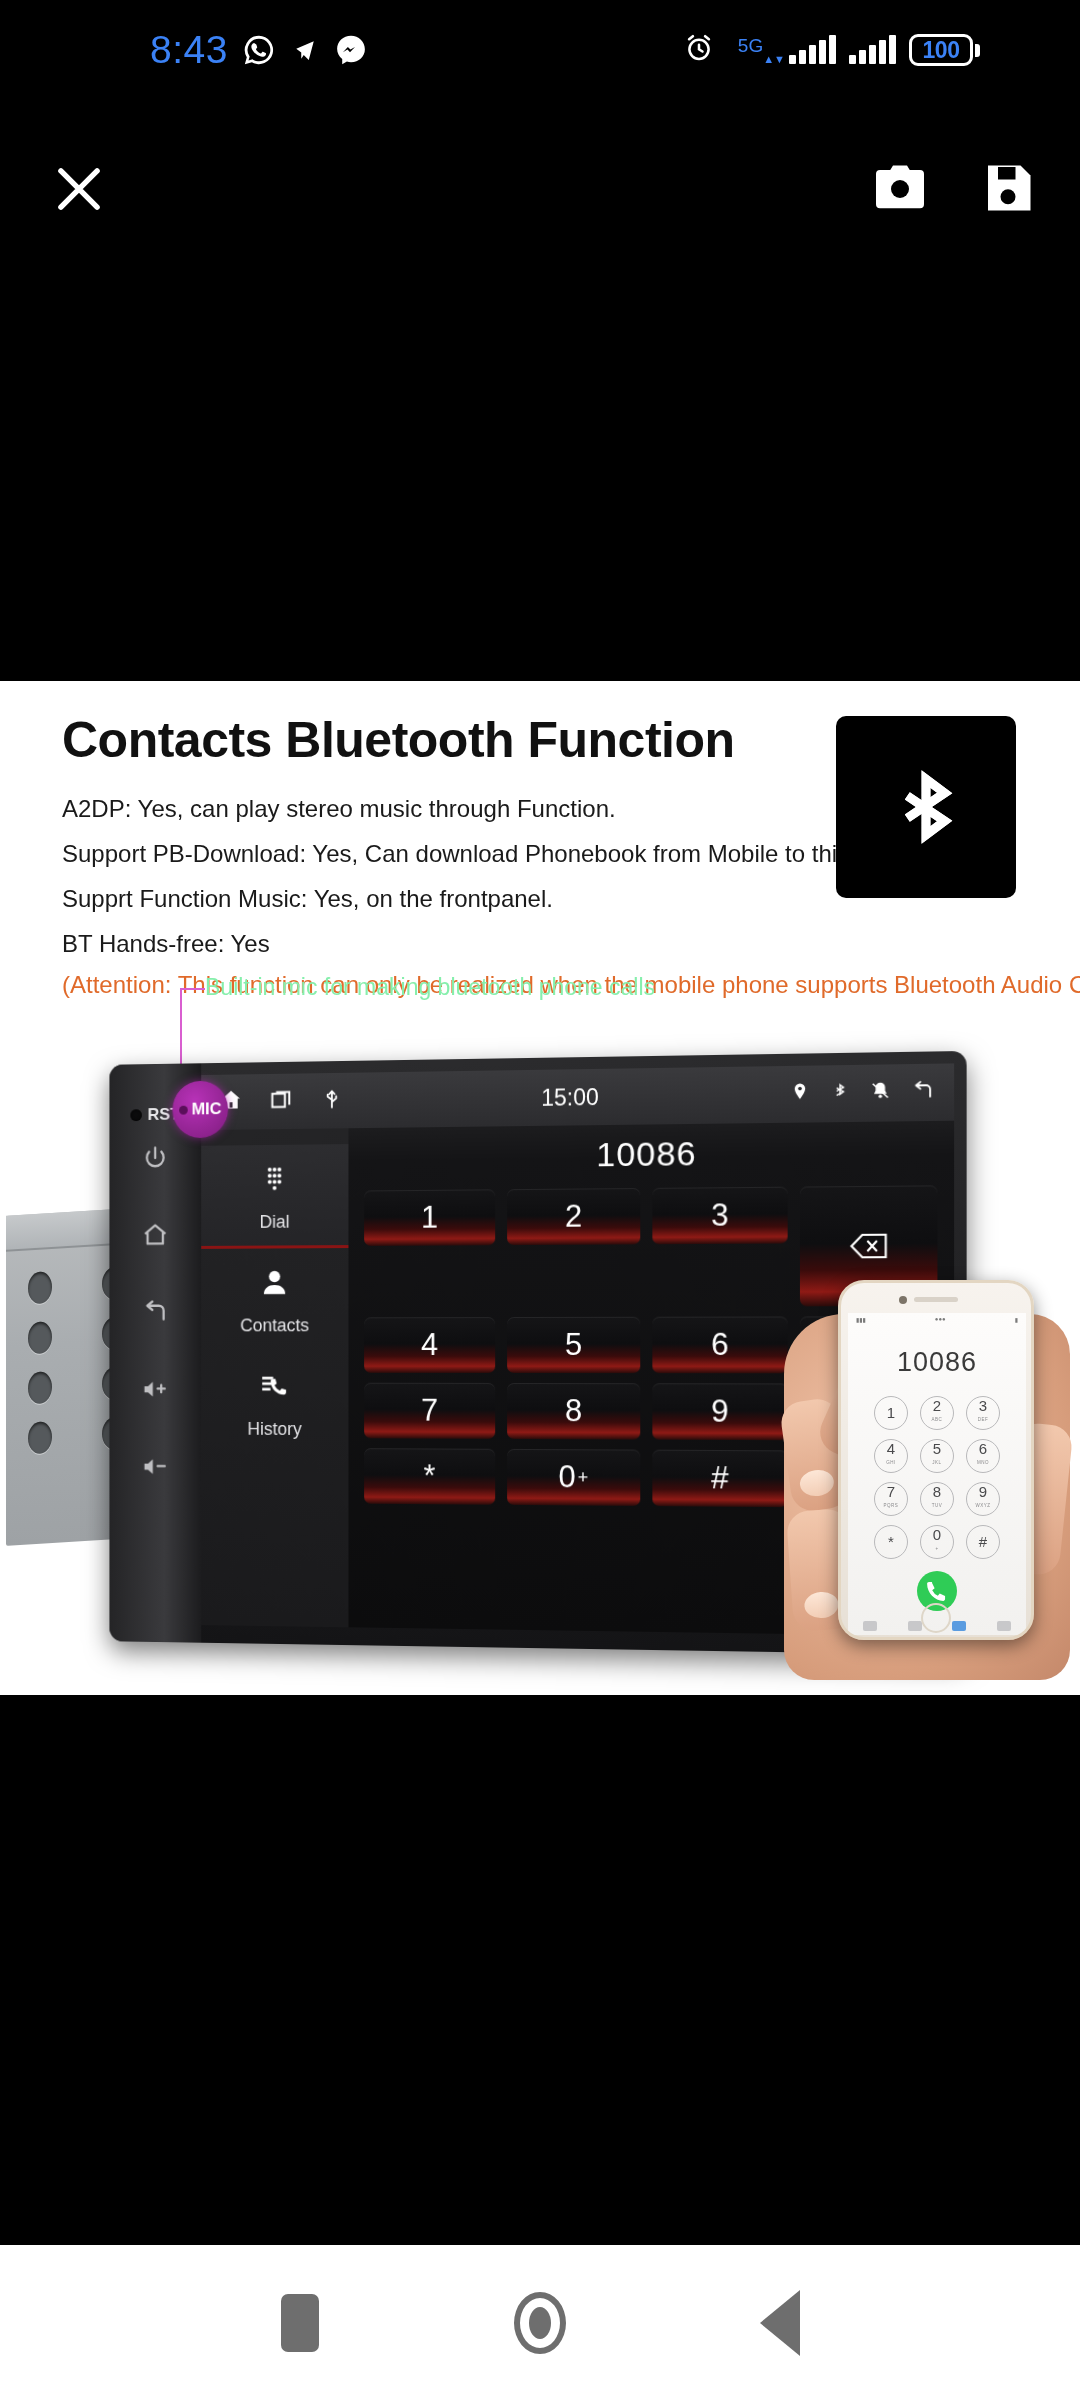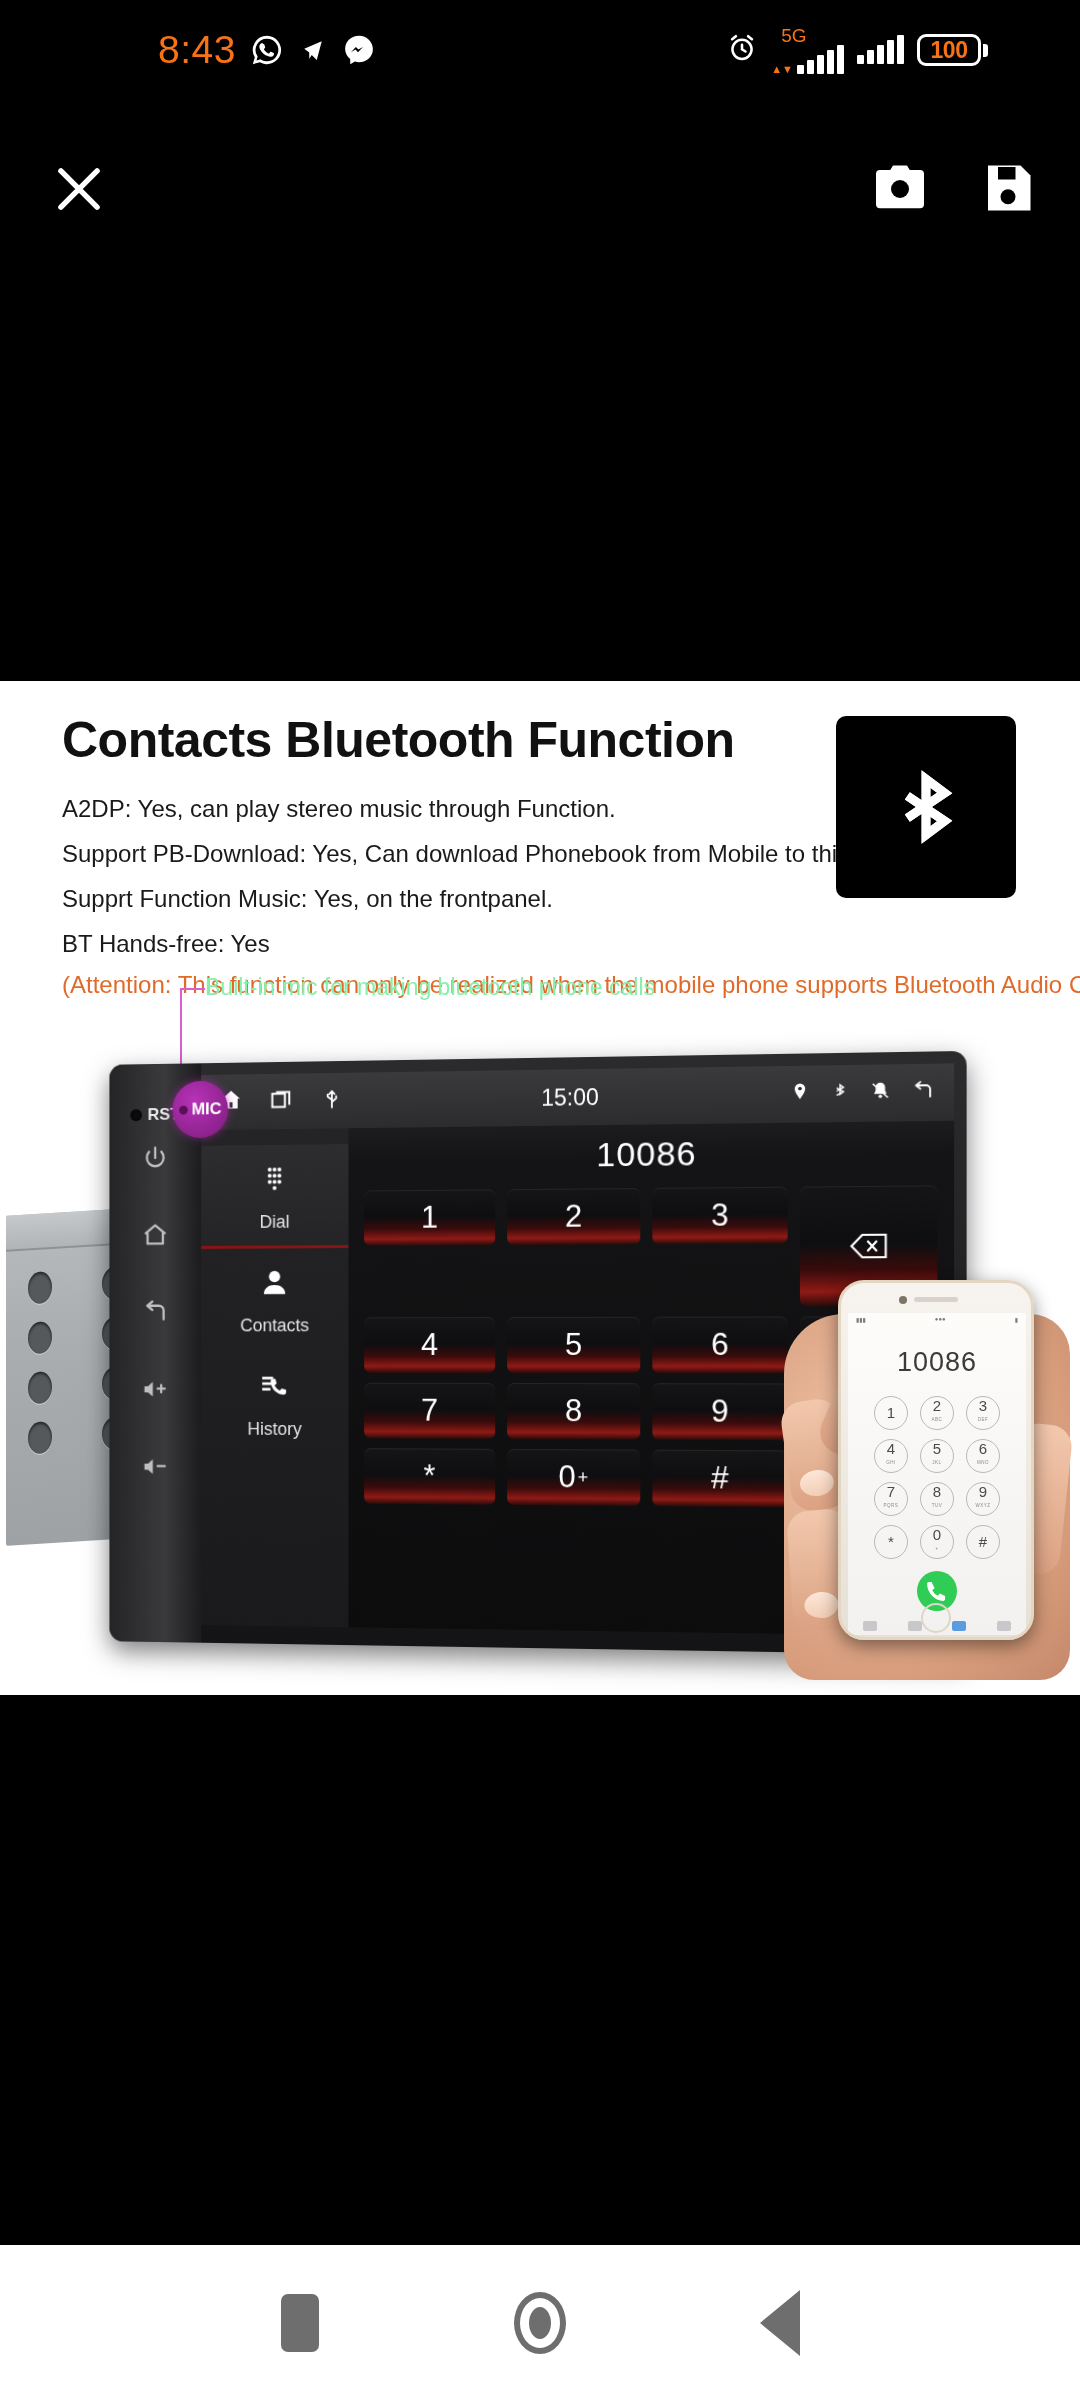--- a/index.html
+++ b/index.html
@@ -6,22 +6,22 @@
   html, body {
     width: 1080px; height: 2400px;
     background: #000;
     font-family: "Liberation Sans", sans-serif;
     overflow: hidden;
   }
   .screen { position: relative; width: 1080px; height: 2400px; background:#000; }
 
   
   .statusbar {
-    position: absolute; top: 0; left: 16px; width: 1000px; height: 100px;
-    display: flex; align-items: center; color: #f97316;
+    position: absolute; top: 0; left: 8px; width: 1000px; height: 100px;
+    display: flex; align-items: center; color: #3b82f6;
   }
   .sb-left { display: flex; align-items: center; gap: 14px; margin-left: 142px; }
   .sb-time { font-size: 39px; font-weight: 400; letter-spacing: .5px; }
   .sb-right {
     position: absolute; right: 28px; top: 0; height: 100px;
     display: flex; align-items: center; gap: 13px;
   }
   .ic { display:inline-block; vertical-align: middle; }
 
   .wa { width: 34px; height: 34px; }
@@ -29,21 +29,21 @@
   .fbm { width: 34px; height: 34px; }
 
   
   .bars { display: inline-flex; align-items: flex-end; gap: 3px; height: 28px; }
   .bars i { display:block; width: 7px; background: #fff; border-radius: 1px; }
   .bars i:nth-child(1){height: 9px;}
   .bars i:nth-child(2){height: 14px;}
   .bars i:nth-child(3){height: 19px;}
   .bars i:nth-child(4){height: 24px;}
   .bars i:nth-child(5){height: 29px;}
-  .net5g { display:flex; flex-direction: column; align-items: flex-start; }
+  .net5g { display:flex; flex-direction: row; align-items: flex-start; }
   .net5g .lbl { font-size: 19px; line-height: 19px; margin-bottom: 1px; margin-left:10px;}
   .netgroup { display:flex; align-items:flex-end; gap:4px;}
   .arrows { display:flex; flex-direction:column; font-size:11px; line-height:8px; margin-bottom:1px;}
   .battery {
     display: inline-flex; align-items: center;
   }
   .batt-body {
     border: 3px solid #fff; border-radius: 9px; height: 32px; min-width: 64px;
     display: flex; align-items: center; justify-content: center;
     font-size: 23px; font-weight: 600; letter-spacing: -.5px; padding: 13px 5px;

